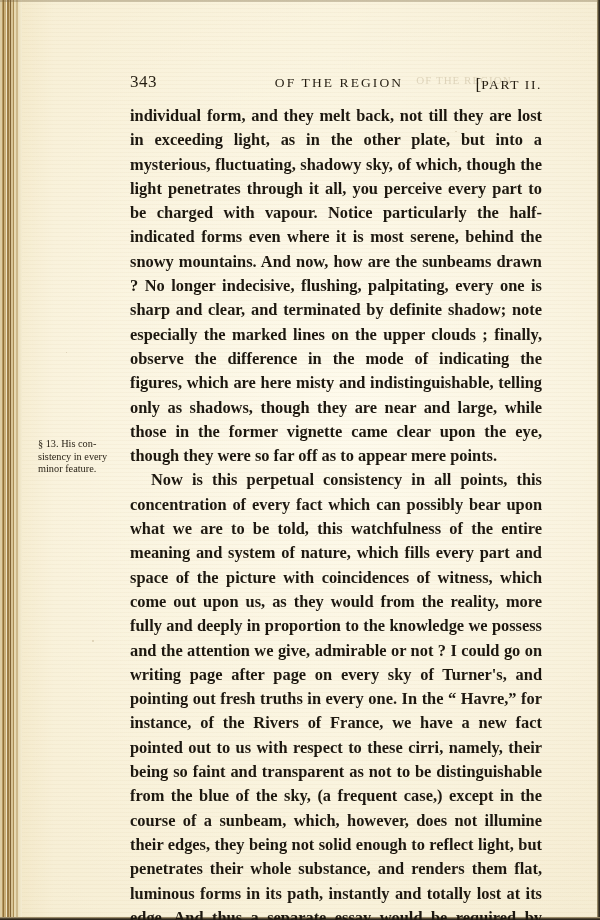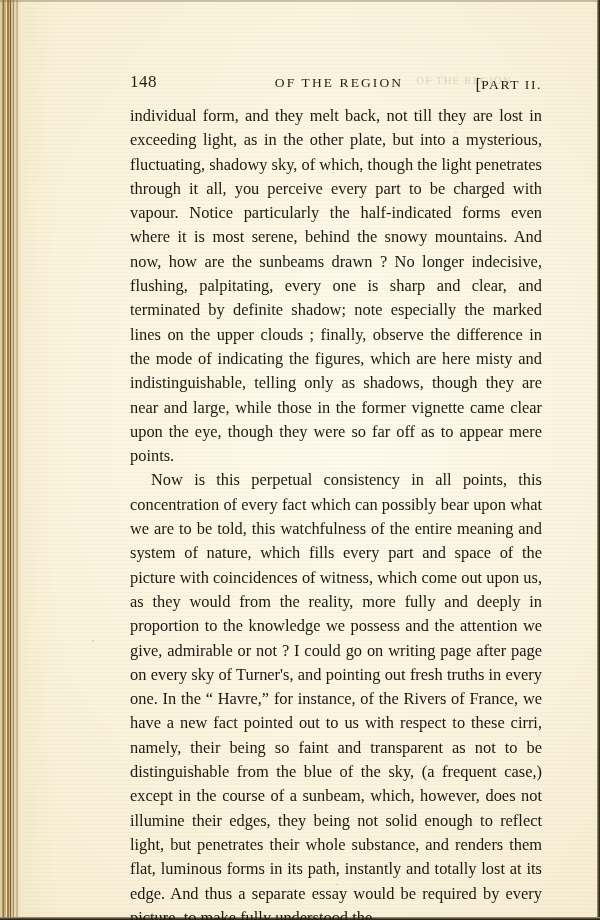--- a/index.html
+++ b/index.html
@@ -132,20 +132,21 @@
     font-size: 16.4px;
     line-height: 24.3px;
     text-align: justify;
     text-justify: inter-word;
     -webkit-font-smoothing: antialiased;
   }
   .para {
     margin: 0;
     text-indent: 21px;
     text-align: justify;
+    font-weight: bold;
   }
   .para.first { text-indent: 0; }
   .para + .para { margin-top: 0; }
 
   
   .para::after {
     content: "";
     display: inline-block;
     width: 100%;
   }
@@ -210,25 +211,26 @@
     <div class="stripe" style="left:18px;width:4px;background:linear-gradient(to right,#eadfba,#f4ecd3);"></div>
   </div>
 
   <div class="edge-top"></div>
   <div class="edge-right"></div>
   <div class="edge-bottom"></div>
 
   <div class="showthrough st-header">OF THE REGION</div>
 
   <div class="running-head">
-    <span class="rh-folio">148</span>
+    <span class="rh-folio">343</span>
     <span class="rh-title">OF THE REGION</span>
     <span class="rh-part"><span class="bracket">[</span><span>PART II.</span></span>
   </div>
 
+  <div class="sidenote">§ 13. His con-sistency in every minor feature.</div>
 
   <div class="text-column">
     <p class="para first no-stretch">individual form, and they melt back, not till they are lost in exceeding light, as in the other plate, but into a mysterious, fluctuating, shadowy sky, of which, though the light penetrates through it all, you perceive every part to be charged with vapour.  Notice particularly the half-indicated forms even where it is most serene, behind the snowy mountains.  And now, how are the sunbeams drawn ? No longer indecisive, flushing, palpitating, every one is sharp and clear, and terminated by definite shadow; note especially the marked lines on the upper clouds ; finally, observe the difference in the mode of indicating the figures, which are here misty and indistinguishable, telling only as shadows, though they are near and large, while those in the former vignette came clear upon the eye, though they were so far off as to appear mere points.</p>
     <p class="para no-stretch">Now is this perpetual consistency in all points, this concentration of every fact which can possibly bear upon what we are to be told, this watchfulness of the entire meaning and system of nature, which fills every part and space of the picture with coincidences of witness, which come out upon us, as they would from the reality, more fully and deeply in proportion to the knowledge we possess and the attention we give, admirable or not ?  I could go on writing page after page on every sky of Turner's, and pointing out fresh truths in every one.  In the “ Havre,” for instance, of the Rivers of France, we have a new fact pointed out to us with respect to these cirri, namely, their being so faint and transparent as not to be distinguishable from the blue of the sky, (a frequent case,) except in the course of a sunbeam, which, however, does not illumine their edges, they being not solid enough to reflect light, but penetrates their whole substance, and renders them flat, luminous forms in its path, instantly and totally lost at its edge.  And thus a separate essay would be required by every picture, to make fully understood the</p>
   </div>
 
   <div class="speckle" style="left:171px;top:216px;width:2px;height:2px;"></div>
   <div class="speckle" style="left:455px;top:131px;width:2px;height:1px;"></div>
   <div class="speckle" style="left:92px;top:640px;width:2px;height:2px;"></div>
   <div class="speckle" style="left:517px;top:742px;width:1px;height:2px;"></div>

